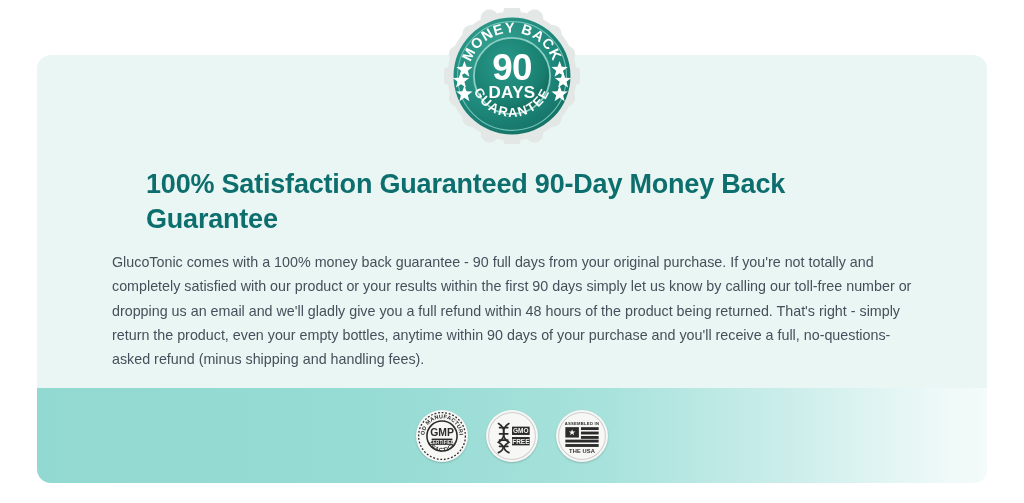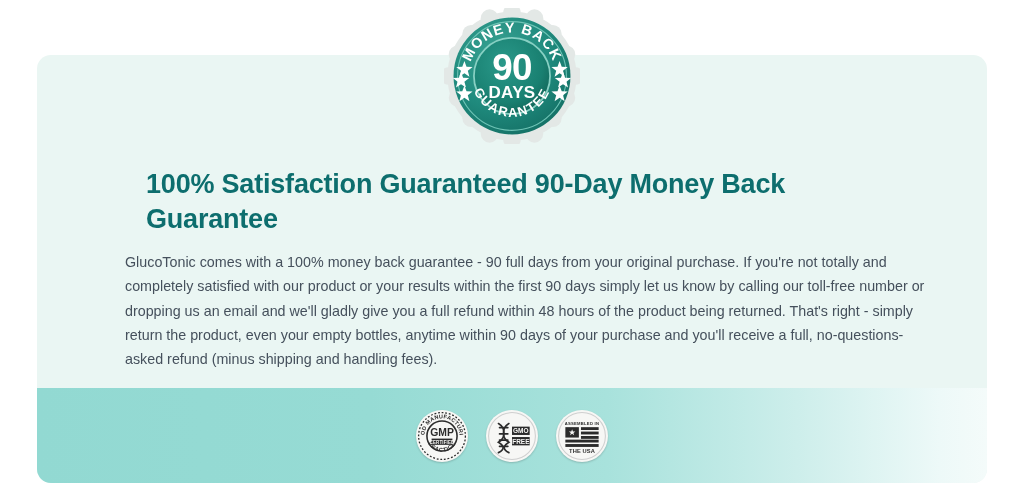--- a/index.html
+++ b/index.html
@@ -28,21 +28,21 @@
     font-size:27px;
     font-weight:bold;
     line-height:1.30;
     letter-spacing:-0.2px;
     color:#0d6e6e;
     margin-left:34px;
   }
 
   .paragraph {
     position:absolute;
-    left:88px; top:195px;
+    left:75px; top:195px;
     width:800px;
     font-size:14.3px;
     line-height:1.70;
     color:#45505c;
   }
 
   
   .footer-band {
     position:absolute;
     left:0; right:0; bottom:0;

